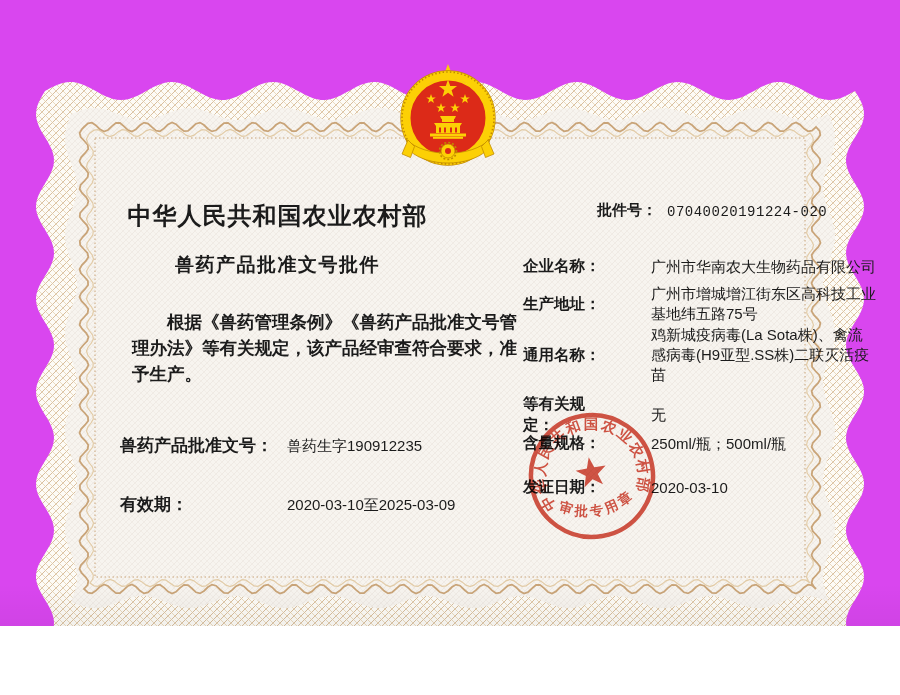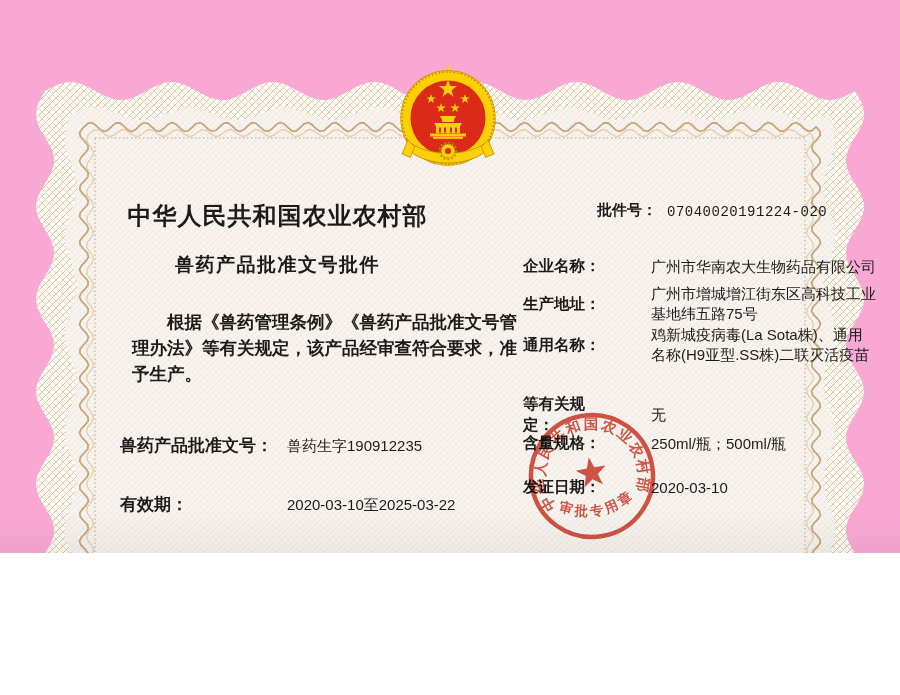--- a/index.html
+++ b/index.html
@@ -1,22 +1,22 @@
 <!DOCTYPE html>
 <html style="--seal-red: #cf3927; --emblem-red: #dc2a18; --emblem-gold: #fcd005; --gold-dark: #c28a00; --border-tan: #c9a478; --border-tan-light: #e2cba6; --ink: #1b1b1b; --paper: #f7f4ef;"><head>
 <meta charset="utf-8">
 <style>
   :root{
     --seal-red:#cf3927; --emblem-red:#dc2a18; --emblem-gold:#fcd005; --gold-dark:#c28a00;
     --border-tan:#c9a478; --border-tan-light:#e2cba6; --ink:#1b1b1b; --paper:#f7f4ef;
   }
   html,body{margin:0;padding:0;background:#fff;}
   .stage{
-    position:relative; width:900px; height:553px; overflow:hidden;
-    background:#f9a8d4;
+    position:relative; width:900px; height:626px; overflow:hidden;
+    background:#d946ef;
     font-family:"Liberation Sans","DejaVu Sans",sans-serif;
     color:var(--ink);
   }
   .stage::after{content:""; position:absolute; left:0; right:0; bottom:0; height:42px;
     background:linear-gradient(to bottom, rgba(0,0,0,0), rgba(0,0,0,0.045)); pointer-events:none;}
   svg.frame{position:absolute; left:0; top:0; width:900px; height:695px;}
   .gl1{stroke:var(--border-tan);stroke-width:.7;fill:none}
   .gl2{stroke:var(--border-tan-light);stroke-width:.7;fill:none}
   .sc1{stroke:var(--border-tan);stroke-width:1.8;fill:none}
   .sc2{stroke:var(--border-tan-light);stroke-width:1.2;fill:none}
@@ -131,34 +131,34 @@
   </div>
 
   <p class="statement">根据《兽药管理条例》《兽药产品批准文号管理办法》等有关规定，该产品经审查符合要求，准予生产。</p>
 
   <div class="lrow" style="top:434px">
     <span class="llabel">兽药产品批准文号：</span>
     <span class="lvalue">兽药生字190912235</span>
   </div>
   <div class="lrow" style="top:493px">
     <span class="llabel">有效期：</span>
-    <span class="lvalue">2020-03-10至2025-03-22</span>
+    <span class="lvalue">2020-03-10至2025-03-09</span>
   </div>
 
   <div class="rrow" style="top:256px">
     <span class="rlabel">企业名称：</span>
     <span class="rvalue">广州市华南农大生物药品有限公司</span>
   </div>
   <div class="rrow" style="top:284px">
     <span class="rlabel">生产地址：</span>
     <span class="rvalue">广州市增城增江街东区高科技工业基地纬五路75号</span>
   </div>
   <div class="rrow" style="top:325px">
     <span class="rlabel">通用名称：</span>
-    <span class="rvalue">鸡新城疫病毒(La Sota株)、通用名称(H9亚型.SS株)二联灭活疫苗</span>
+    <span class="rvalue">鸡新城疫病毒(La Sota株)、禽流感病毒(H9亚型.SS株)二联灭活疫苗</span>
   </div>
   <div class="rrow" style="top:394px">
     <span class="rlabel">等有关规定：</span>
     <span class="rvalue">无</span>
   </div>
   <div class="rrow" style="top:433px">
     <span class="rlabel">含量规格：</span>
     <span class="rvalue">250ml/瓶；500ml/瓶</span>
   </div>
   <div class="rrow" style="top:477px">

